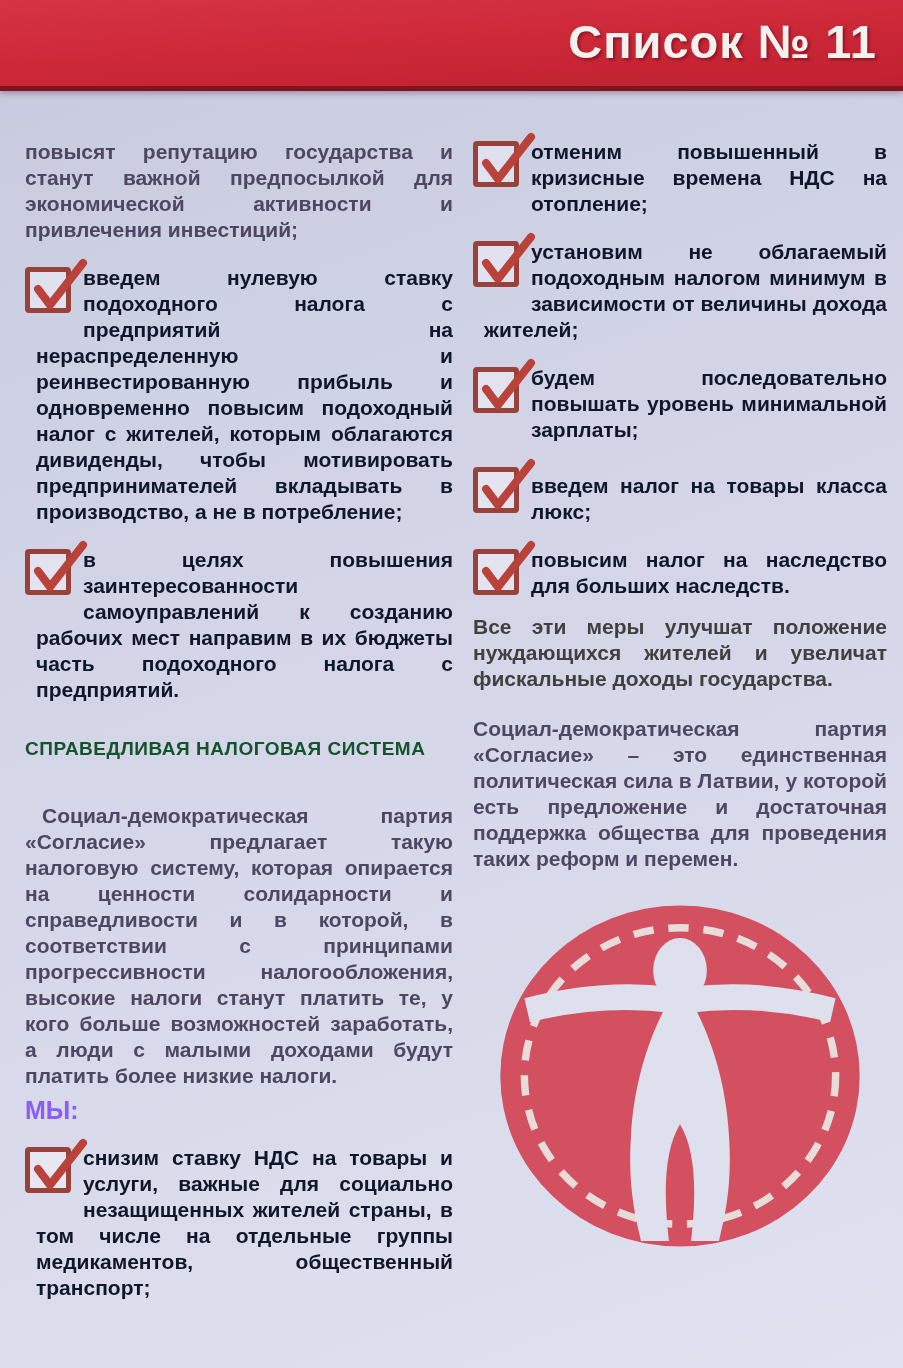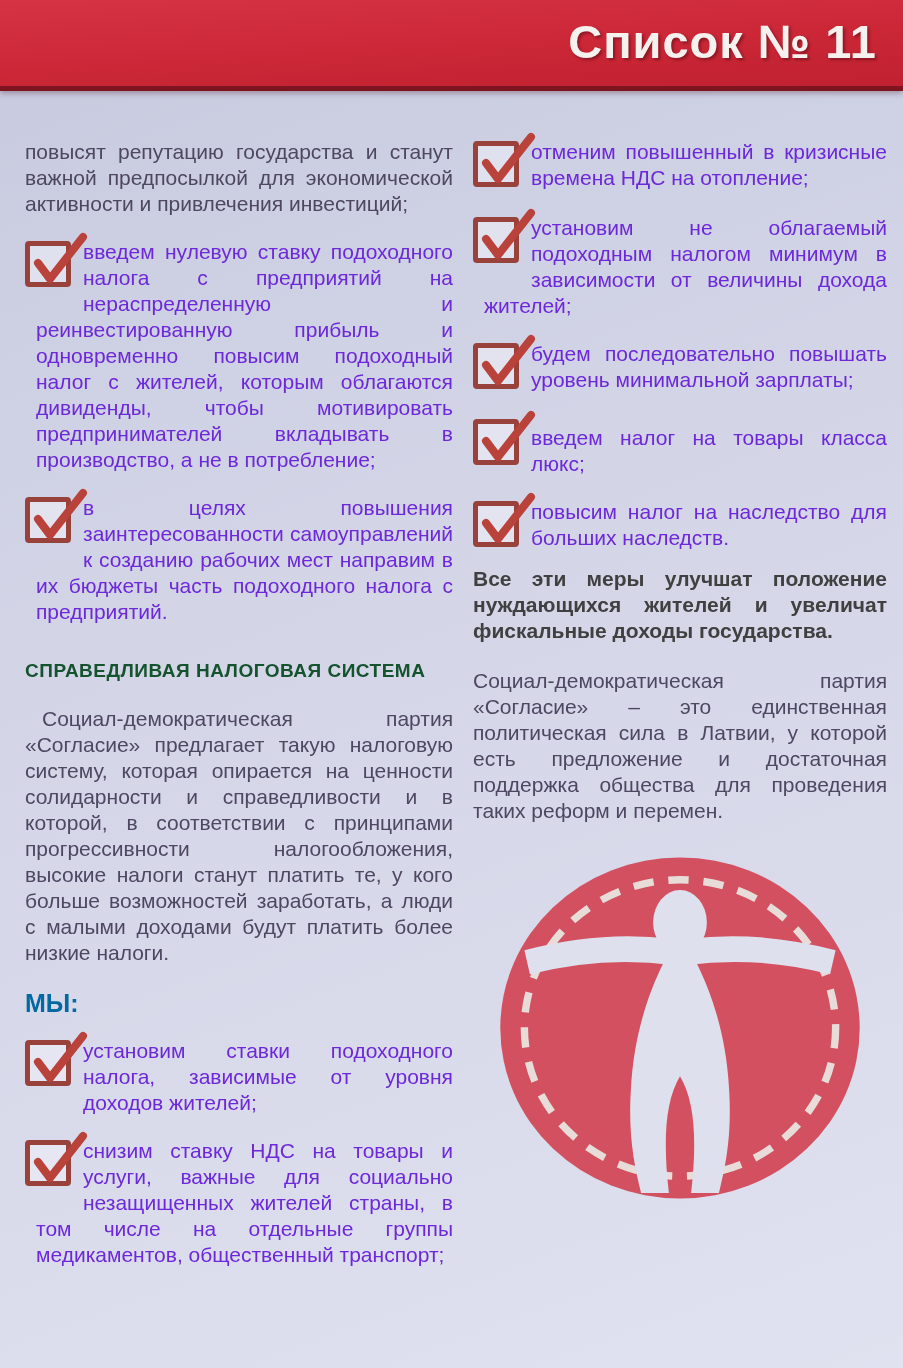--- a/index.html
+++ b/index.html
@@ -30,46 +30,46 @@
     text-align:right;
   }
   
   .content{
     display:grid;
     grid-template-columns:428px 414px;
     column-gap:20px;
     padding:48px 12px 0 25px;
   }
   .col{min-width:0;}
-  .col > *{clear:both;}
+  .col > *{clear:both;font-weight:bold;}
   .para{
     margin:0;
     font-size:21px;
     line-height:26px;
     color:#4e4762;
     text-align:justify;
   }
   .para.bold{font-weight:bold;color:#404040;margin-top:13px;}
   .para.indent{text-indent:17px;}
-  .gap{margin-top:19px;}
+  .gap{margin-top:38px;}
   .gap-md{margin-top:24px;}
   .section-heading{
     margin:30px 0 0 0;
     font-size:19px;
     line-height:32px;
     font-weight:bold;
     color:#14532d;
     letter-spacing:.5px;
   }
   .we-heading{
-    margin:24px 0 0 0;
+    margin:8px 0 0 0;
     font-size:25px;
     line-height:26px;
     font-weight:bold;
-    color:#0369a1;
+    color:#8b5cf6;
   }
   
   .check-item{
     margin-top:22px;
     min-height:54px;
   }
   .checkbox{
     float:left;
     width:36px;height:36px;
     border:5px solid #99413b;
@@ -81,21 +81,21 @@
   .tick{
     position:absolute;
     top:-12px;left:-1px;
     width:58px;height:58px;
     overflow:visible;
   }
   .check-text{
     display:block;
     font-size:21px;
     line-height:26px;
-    color:#6d28d9;
+    color:#0f172a;
     text-align:justify;
     padding-left:11px;
   }
   
   .logo-wrap{
     margin:28px auto 0;
     width:378px;
     height:352px;
   }
 </style>
@@ -130,28 +130,20 @@
       </span>
       <span class="check-text">в целях повышения заинтересованности самоуправлений к созданию рабочих мест направим в их бюджеты часть подоходного налога с предприятий.</span>
     </div>
 
     <h2 class="section-heading">СПРАВЕДЛИВАЯ НАЛОГОВАЯ СИСТЕМА</h2>
 
     <p class="para indent gap">Социал-демократическая партия «Согласие» предлагает такую налоговую систему, которая опирается на ценности солидарности и справедливости и в которой, в соответствии с принципами прогрессивности налогообложения, высокие налоги станут платить те, у кого больше возможностей заработать, а люди с малыми доходами будут платить более низкие налоги.</p>
 
     <h3 class="we-heading">МЫ:</h3>
 
-    <div class="check-item">
-      <span class="checkbox">
-        <svg class="tick" viewBox="0 0 58 58">
-          <path d="M9 29 L21 45 L54 3" fill="none" stroke="#b9423b" stroke-width="8" stroke-linecap="round" stroke-linejoin="round"></path>
-        </svg>
-      </span>
-      <span class="check-text">установим ставки подоходного налога, зависимые от уровня доходов жителей;</span>
-    </div>
 
     <div class="check-item">
       <span class="checkbox">
         <svg class="tick" viewBox="0 0 58 58">
           <path d="M9 29 L21 45 L54 3" fill="none" stroke="#b9423b" stroke-width="8" stroke-linecap="round" stroke-linejoin="round"></path>
         </svg>
       </span>
       <span class="check-text">снизим ставку НДС на товары и услуги, важные для социально незащищенных жителей страны, в том числе на отдельные группы медикаментов, общественный транспорт;</span>
     </div>
 

